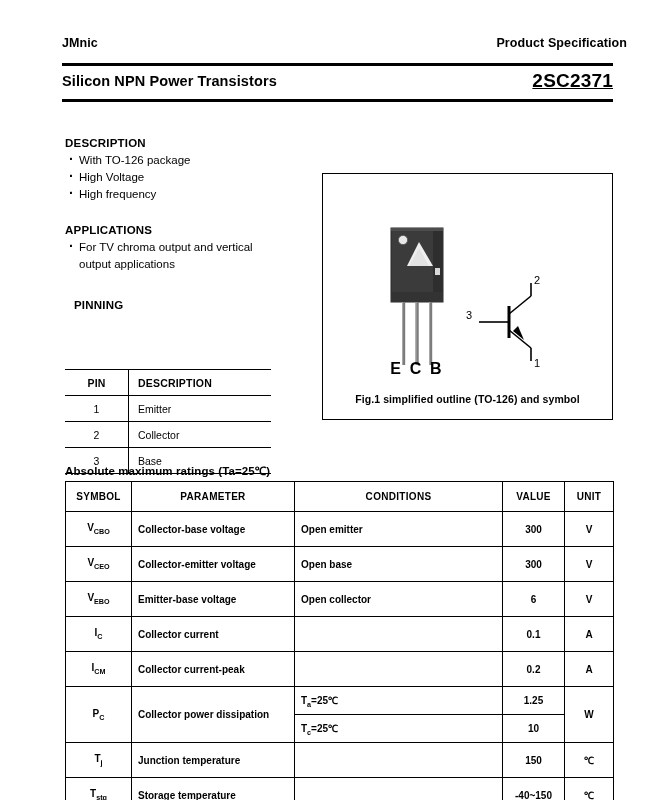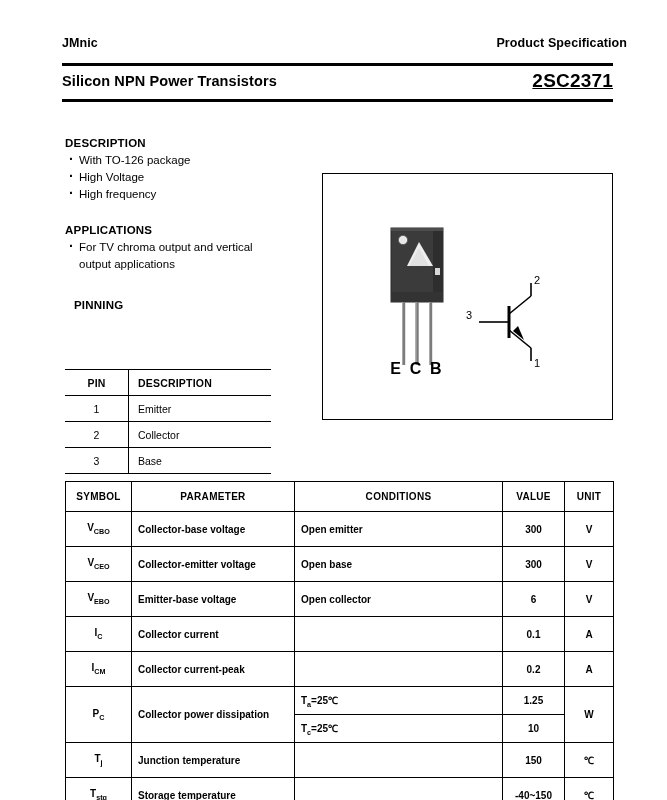--- a/index.html
+++ b/index.html
@@ -343,22 +343,24 @@
       <line x1="48" y1="56" x2="70" y2="74" stroke="#000" stroke-width="1.6"></line>
       <line x1="70" y1="74" x2="70" y2="87" stroke="#000" stroke-width="1.6"></line>
 
       <polygon points="52,57 63,66 57,52" fill="#000"></polygon>
 
       <text x="73" y="10" font-family="Liberation Sans, sans-serif" font-size="11" fill="#000">2</text>
       <text x="5" y="45" font-family="Liberation Sans, sans-serif" font-size="11" fill="#000">3</text>
       <text x="73" y="93" font-family="Liberation Sans, sans-serif" font-size="11" fill="#000">1</text>
     </svg>
 
+    <div id="figure-caption">Fig.1 simplified outline (TO-126) and symbol</div>
   </div>
 
+  <div id="ratings-title">Absolute maximum ratings (Ta=25℃)</div>
 
   <table id="ratings-table">
     <colgroup>
       <col class="col-sym">
         <col class="col-par">
         <col class="col-con">
         <col class="col-val">
         <col class="col-uni">
     </colgroup>
     <thead>

